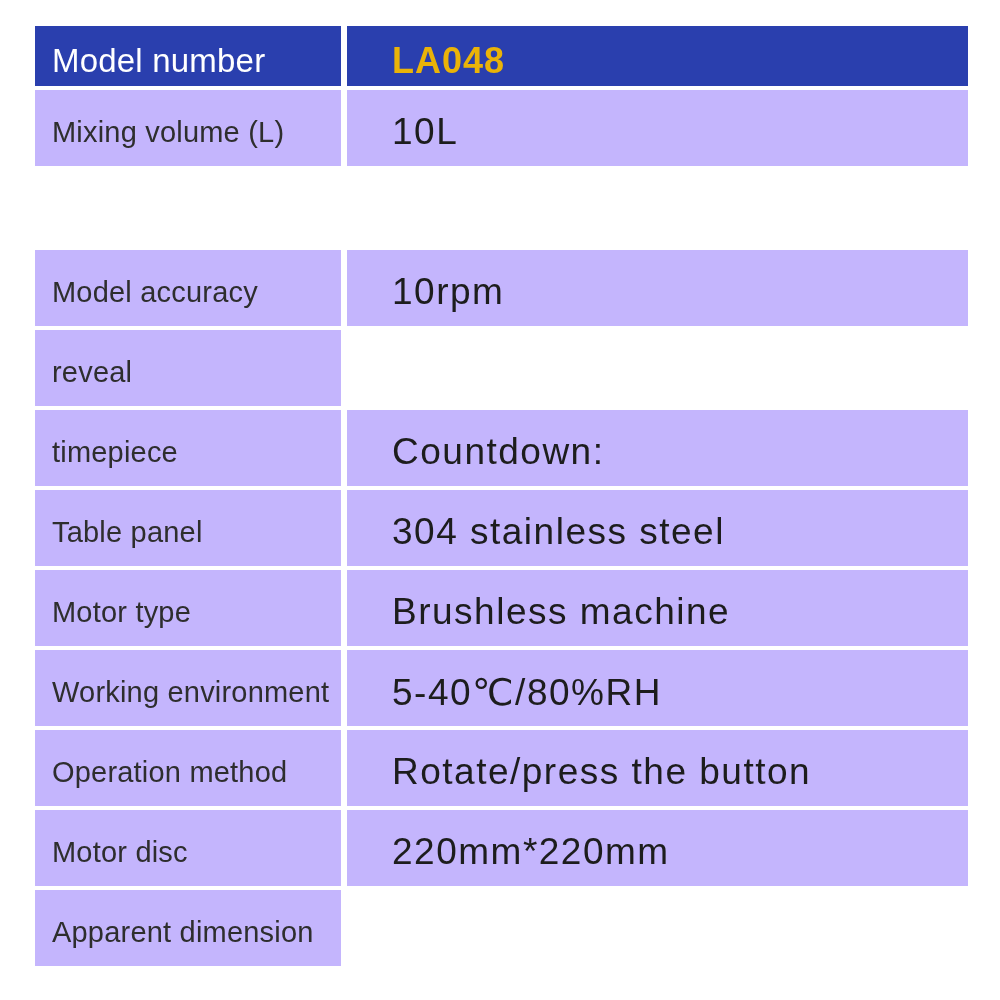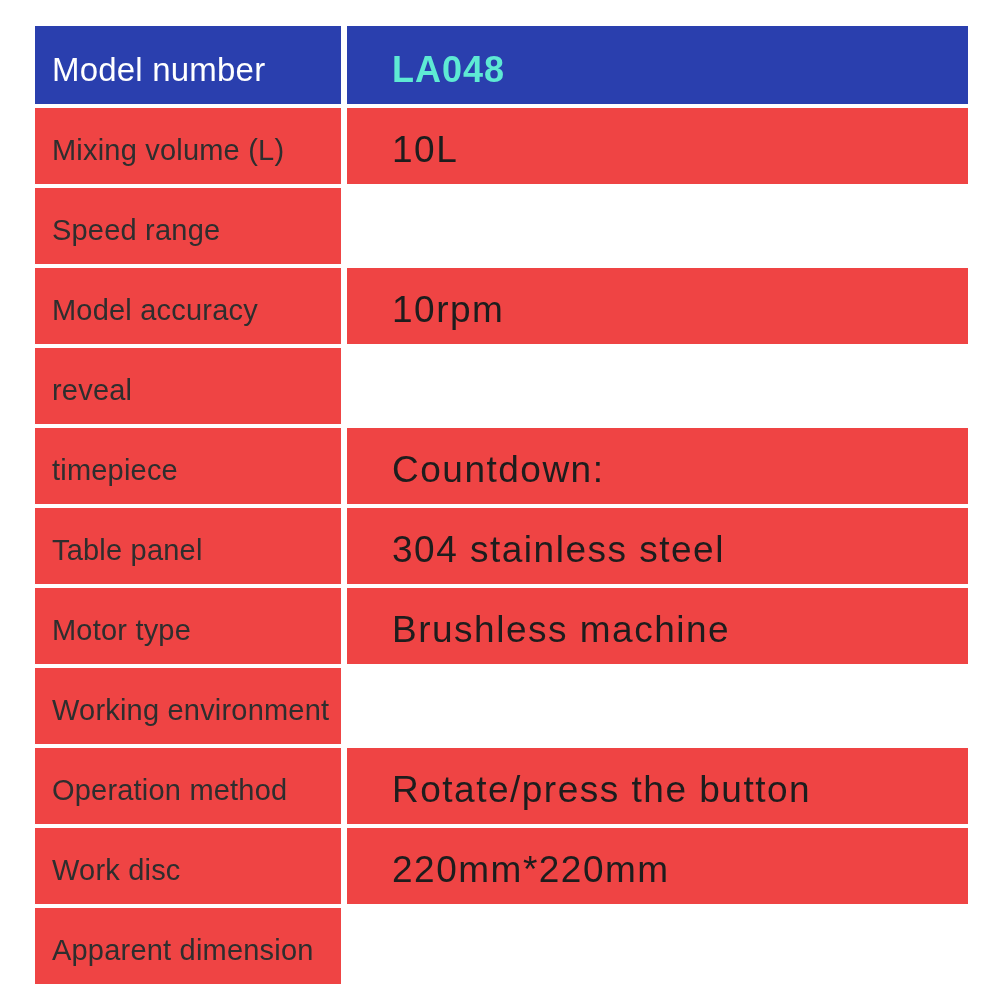--- a/index.html
+++ b/index.html
@@ -17,25 +17,25 @@
     width: 933px;
     display: flex;
     flex-direction: column;
     gap: 4px;
   }
   .row {
     display: flex;
     gap: 6px;
     height: 76px;
   }
-  .row.header { height: 78px; }
+  .row.header { height: 60px; }
   .cell {
     display: flex;
     align-items: center;
-    background: #ef4444;
+    background: #c4b5fd;
     padding-top: 8px;
   }
   .cell.label {
     width: 306px;
     flex: 0 0 306px;
     padding-left: 17px;
     font-size: 29px;
     font-weight: 400;
     color: #2e2e2e;
     letter-spacing: 0.2px;
@@ -51,42 +51,41 @@
     white-space: nowrap;
   }
   .row.header .cell { background: #2a3fae; padding-top: 10px; }
   .row.header .cell.label {
     font-size: 33px;
     color: #ffffff;
     font-weight: 400;
   }
   .row.header .cell.value {
     font-size: 36px;
-    color: #5eead4;
+    color: #eab308;
     font-weight: 700;
     letter-spacing: 1px;
   }
 </style>
 </head>
 <body>
 
 <div class="spec-table">
 
   <div class="row header">
     <div class="cell label">Model number</div>
     <div class="cell value">LA048</div>
   </div>
 
   <div class="row">
     <div class="cell label">Mixing volume (L)</div>
     <div class="cell value">10L</div>
   </div>
 
   <div class="row">
-    <div class="cell label">Speed range</div>
   </div>
 
   <div class="row">
     <div class="cell label">Model accuracy</div>
     <div class="cell value">10rpm</div>
   </div>
 
   <div class="row">
     <div class="cell label">reveal</div>
   </div>
@@ -101,29 +100,30 @@
     <div class="cell value">304 stainless steel</div>
   </div>
 
   <div class="row">
     <div class="cell label">Motor type</div>
     <div class="cell value">Brushless machine</div>
   </div>
 
   <div class="row">
     <div class="cell label">Working environment</div>
+    <div class="cell value">5-40℃/80%RH</div>
   </div>
 
   <div class="row">
     <div class="cell label">Operation method</div>
     <div class="cell value">Rotate/press the button</div>
   </div>
 
   <div class="row">
-    <div class="cell label">Work disc</div>
+    <div class="cell label">Motor disc</div>
     <div class="cell value">220mm*220mm</div>
   </div>
 
   <div class="row">
     <div class="cell label">Apparent dimension</div>
   </div>
 
 </div>
 
 </body></html>

